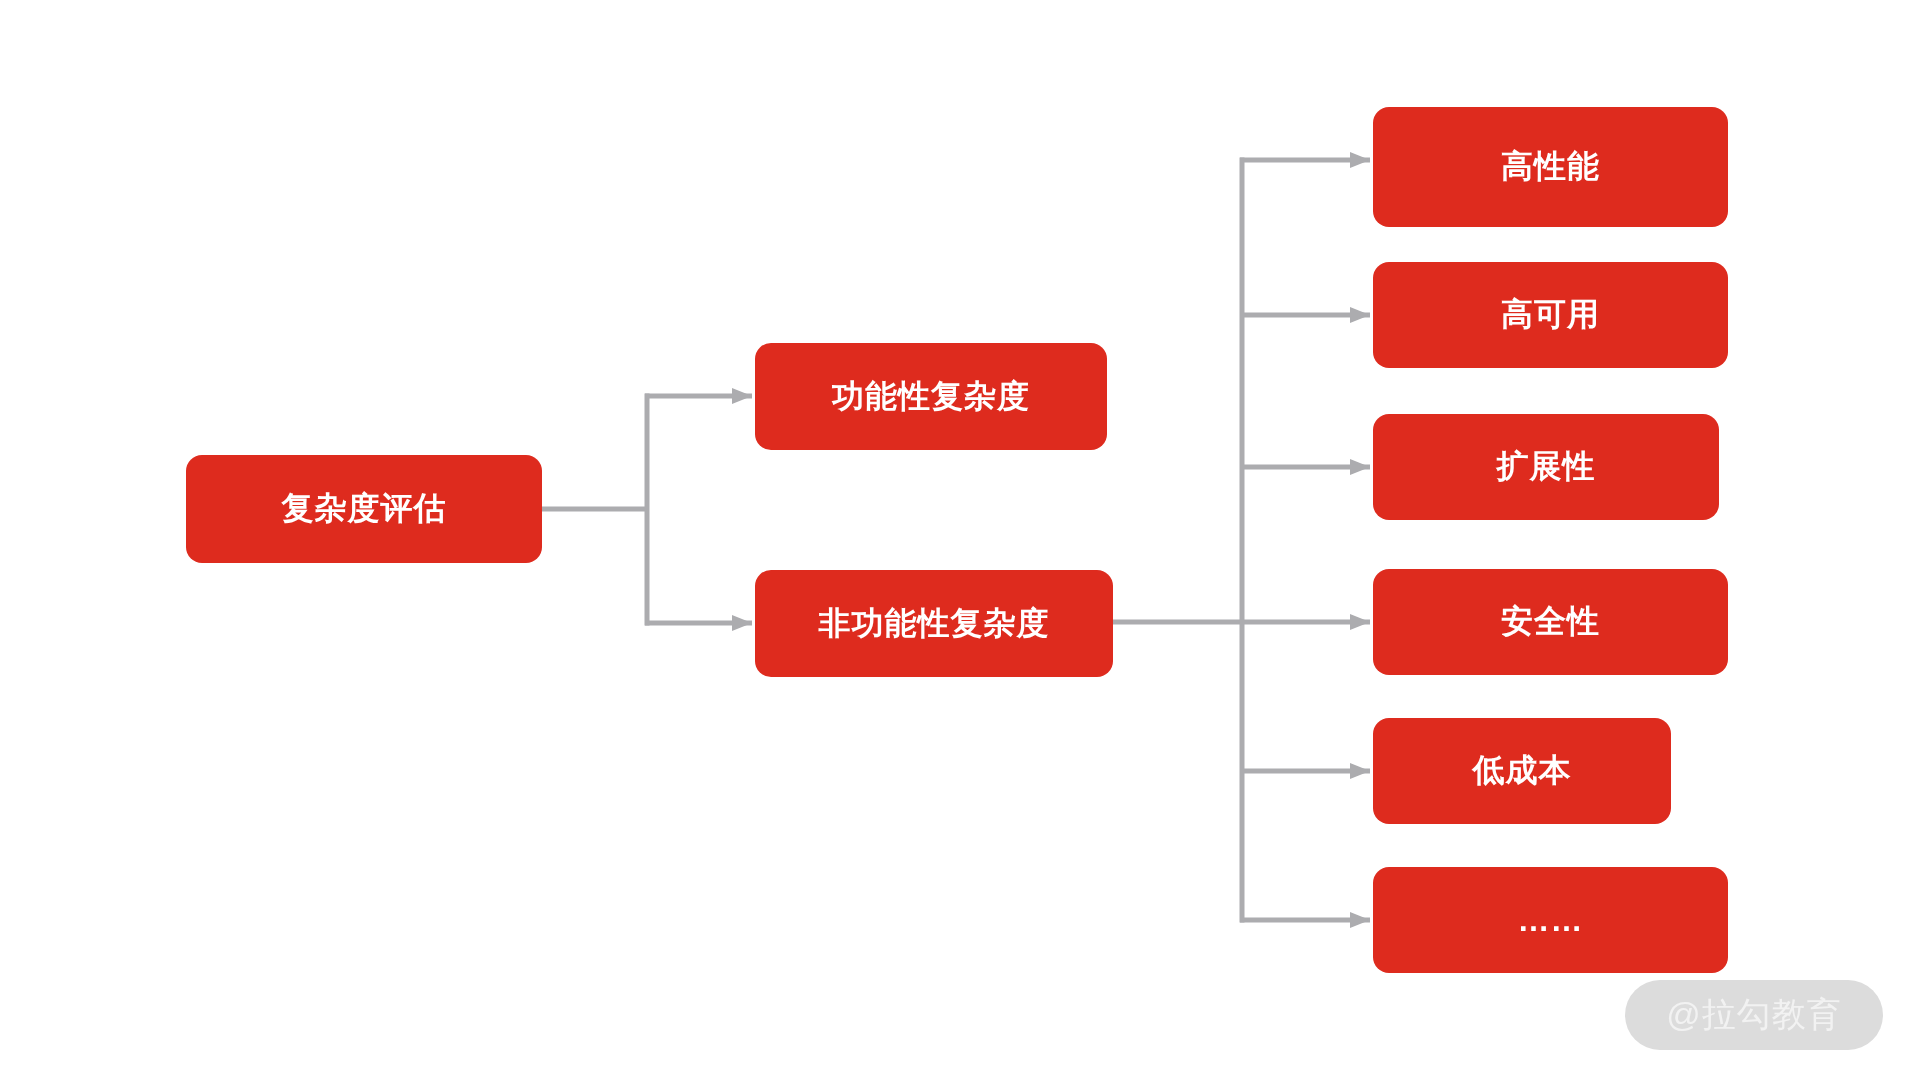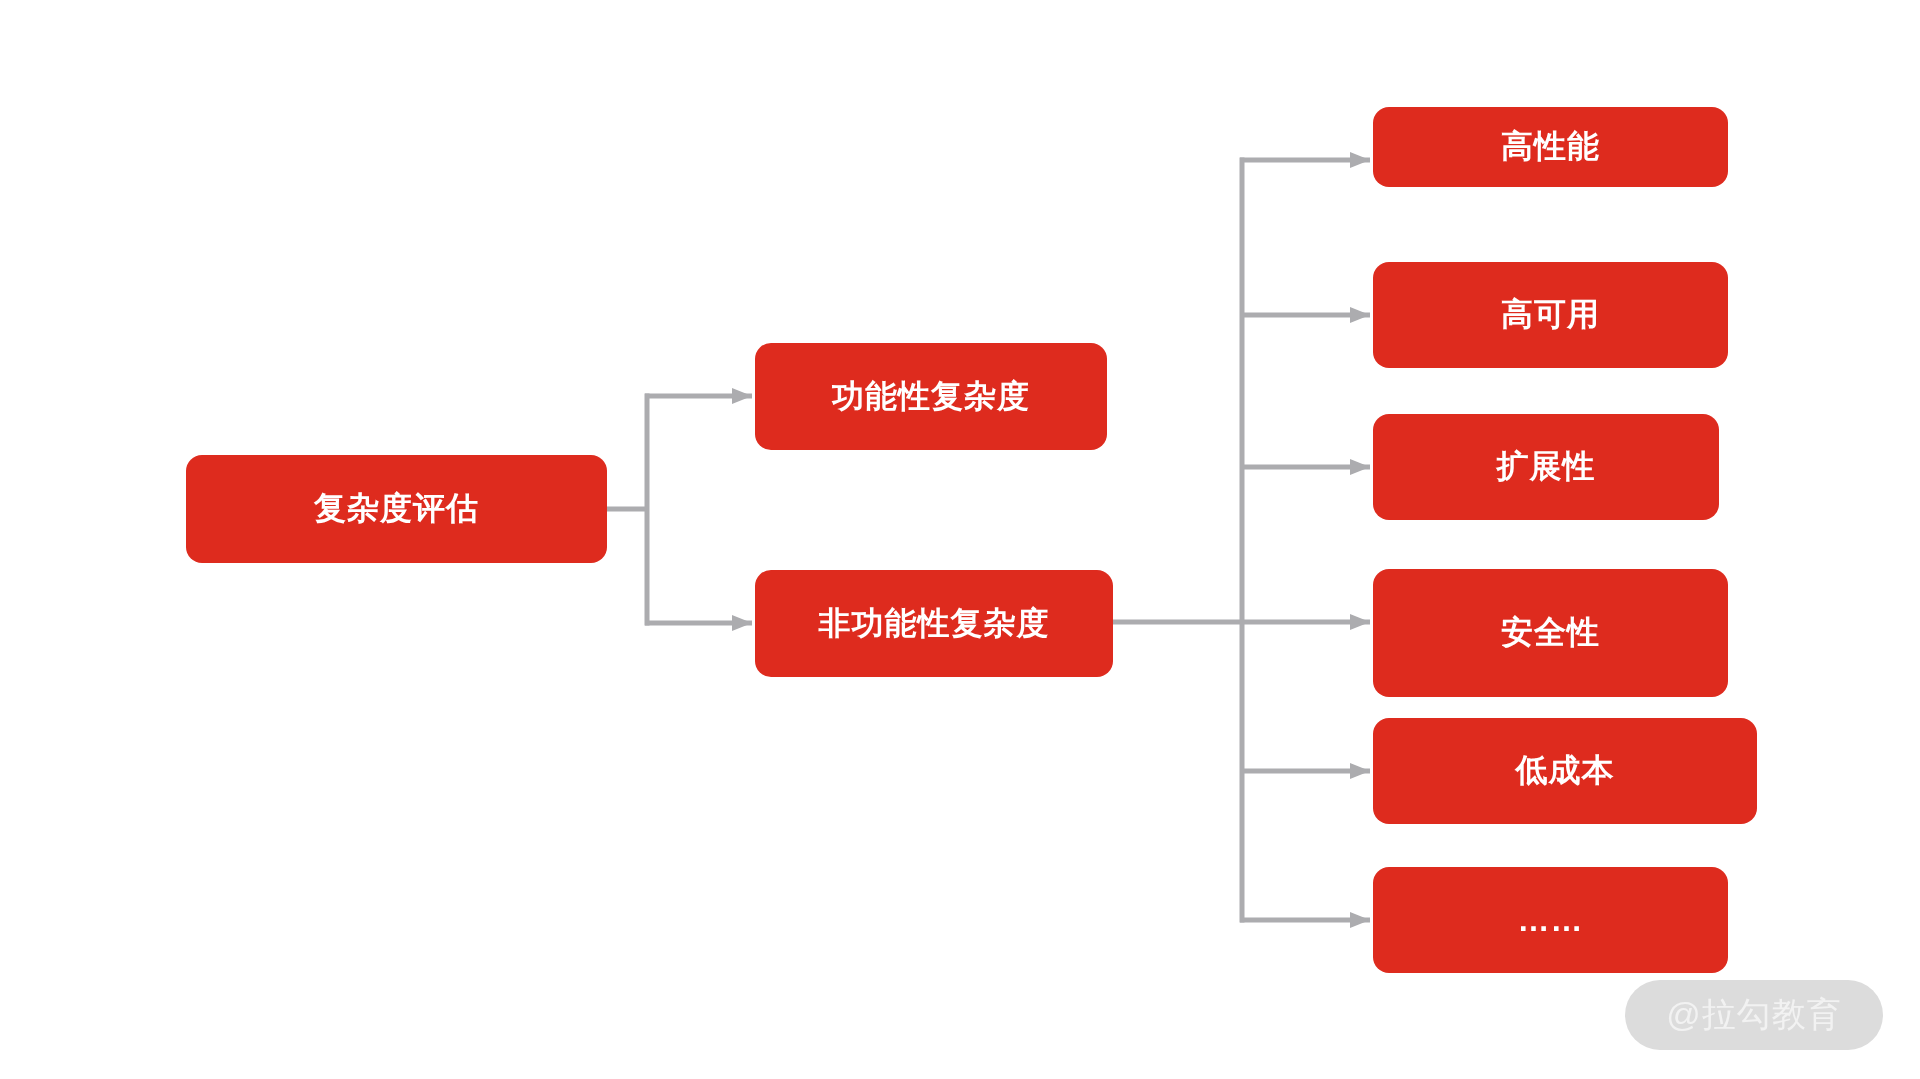--- a/index.html
+++ b/index.html
@@ -40,28 +40,28 @@
     align-items: center;
     justify-content: center;
     background: var(--node-bg);
     color: var(--node-text);
     border-radius: 16px;
     font-size: 32px;
     font-weight: bold;
     letter-spacing: 1px;
     text-align: center;
   }
-  .n-root  { left: 186px;  top: 455px; width: 421px; height: 108px; }
+  .n-root  { left: 186px;  top: 455px; width: 356px; height: 108px; }
   .n-b0    { left: 755px;  top: 343px; width: 352px; height: 107px; }
   .n-b1    { left: 755px;  top: 570px; width: 358px; height: 107px; }
-  .n-l0    { left: 1373px; top: 107px; width: 355px; height: 80px; }
+  .n-l0    { left: 1373px; top: 107px; width: 355px; height: 120px; }
   .n-l1    { left: 1373px; top: 262px; width: 355px; height: 106px; justify-content: center; }
   .n-l2    { left: 1373px; top: 414px; width: 346px; height: 106px; }
-  .n-l3    { left: 1373px; top: 569px; width: 355px; height: 128px; }
-  .n-l4    { left: 1373px; top: 718px; width: 384px; height: 106px; align-items: center; }
+  .n-l3    { left: 1373px; top: 569px; width: 355px; height: 106px; }
+  .n-l4    { left: 1373px; top: 718px; width: 298px; height: 106px; align-items: center; }
   .n-l5    { left: 1373px; top: 867px; width: 355px; height: 106px; }
   .watermark {
     position: absolute;
     left: 1625px; top: 980px;
     width: 258px; height: 70px;
     background: var(--watermark-bg);
     color: var(--watermark-text);
     border-radius: 35px;
     display: flex;
     align-items: center;

